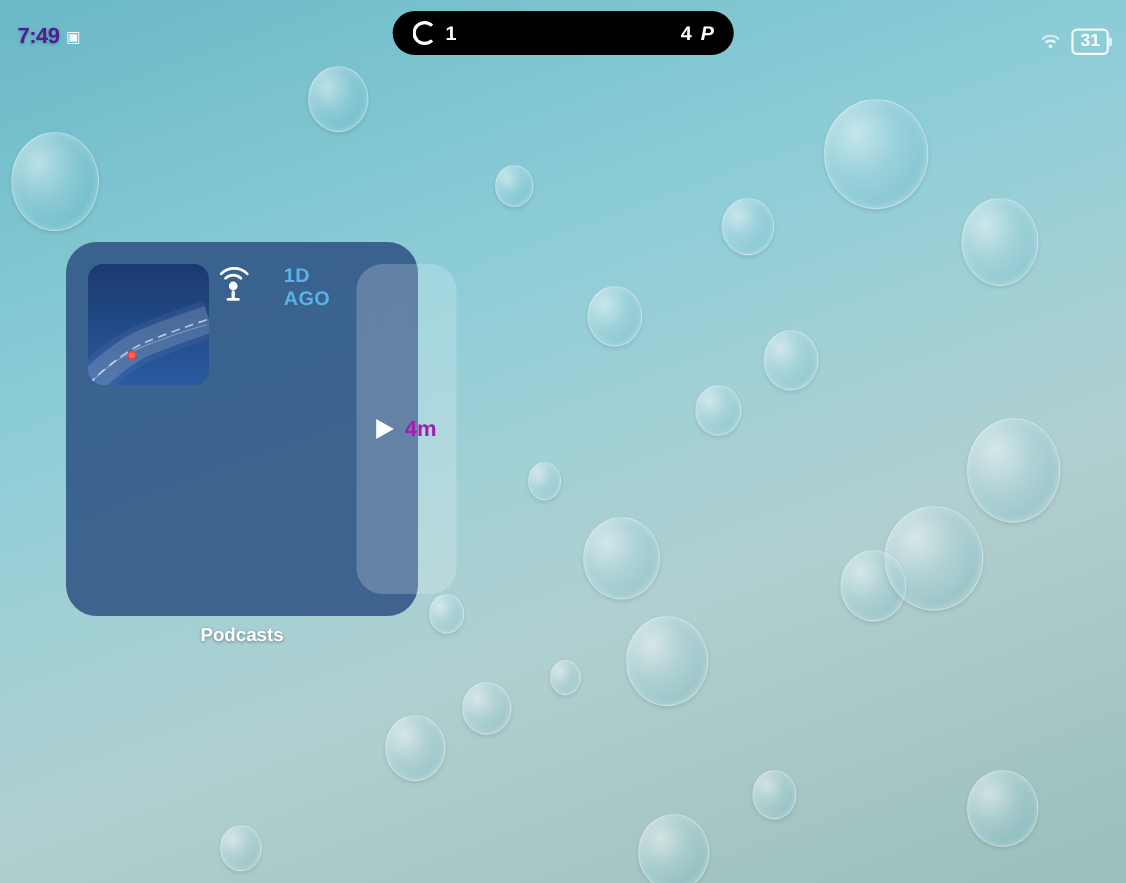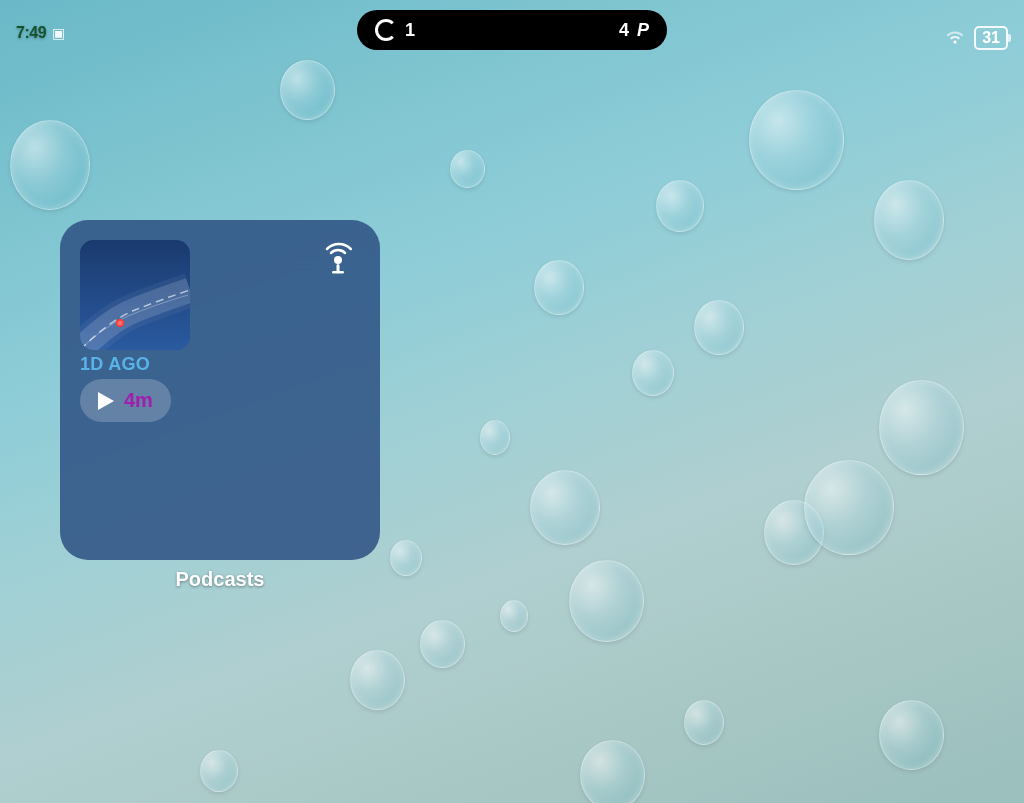--- a/index.html
+++ b/index.html
@@ -34,22 +34,22 @@
       left: 0;
       right: 0;
       height: 54px;
       display: flex;
       align-items: center;
       padding: 12px 16px 0;
       z-index: 100;
     }
 
     .status-time {
-      color: #14532d;
-      font-size: 16px;
+      color: #4c1d95;
+      font-size: 20px;
       font-weight: 600;
       letter-spacing: -0.5px;
       text-shadow: 0 1px 3px rgba(0,0,0,0.3);
     }
 
     .status-sim-icon {
       margin-left: 6px;
       color: white;
       font-size: 14px;
       opacity: 0.9;
@@ -166,22 +166,22 @@
 
     .podcast-widget {
       width: 320px;
       height: 340px;
       background: rgba(45, 80, 130, 0.85);
       border-radius: 28px;
       padding: 20px;
       backdrop-filter: blur(20px);
       -webkit-backdrop-filter: blur(20px);
       display: flex;
-      flex-direction: column;
-      gap: 4px;
+      flex-direction: row;
+      gap: 24px;
       cursor: pointer;
     }
 
     .widget-top-row {
       display: flex;
       align-items: flex-start;
       justify-content: space-between;
     }
 
     .podcast-cover {
@@ -270,21 +270,21 @@
     .play-triangle {
       width: 0;
       height: 0;
       border-top: 9px solid transparent;
       border-bottom: 9px solid transparent;
       border-left: 16px solid white;
     }
 
     .widget-label {
       color: white;
-      font-size: 20px;
+      font-size: 17px;
       font-weight: 600;
       margin-top: 8px;
       text-shadow: 0 1px 3px rgba(0,0,0,0.4);
     }
   </style>
 </head>
 <body>
 
 <div class="wallpaper">
 

